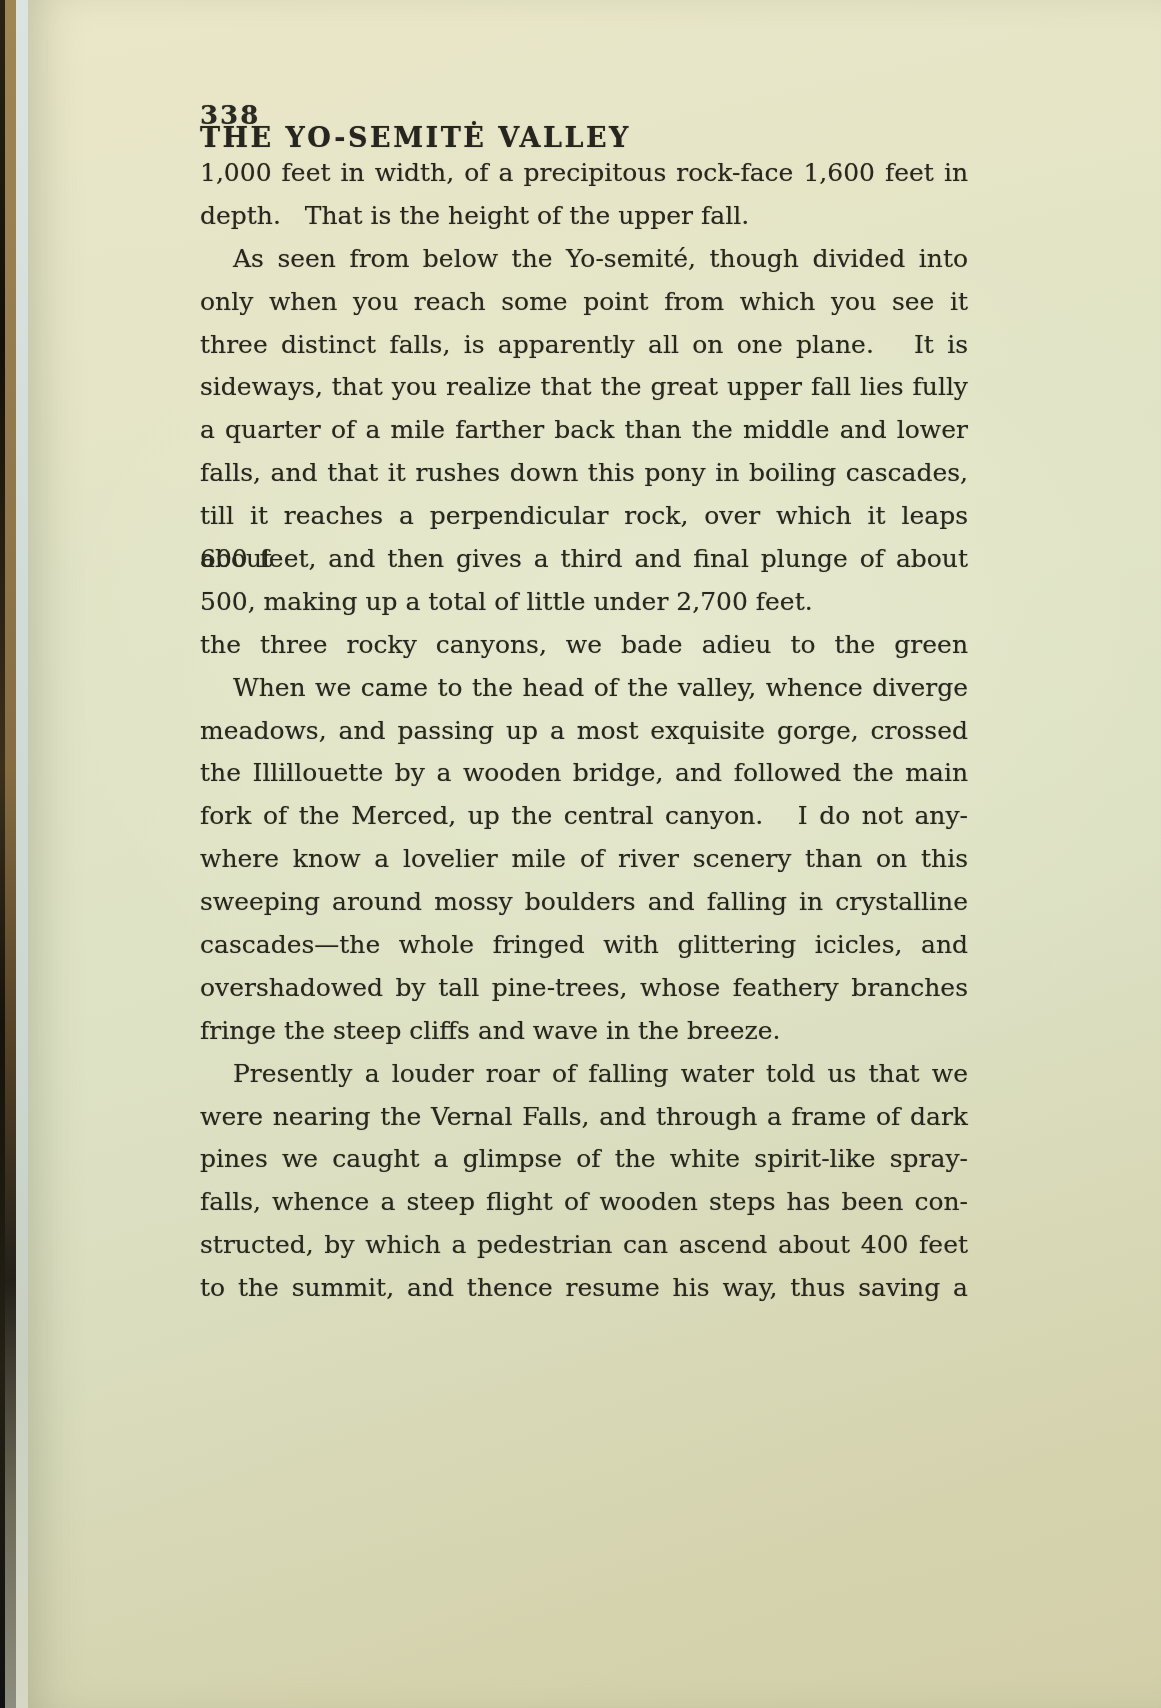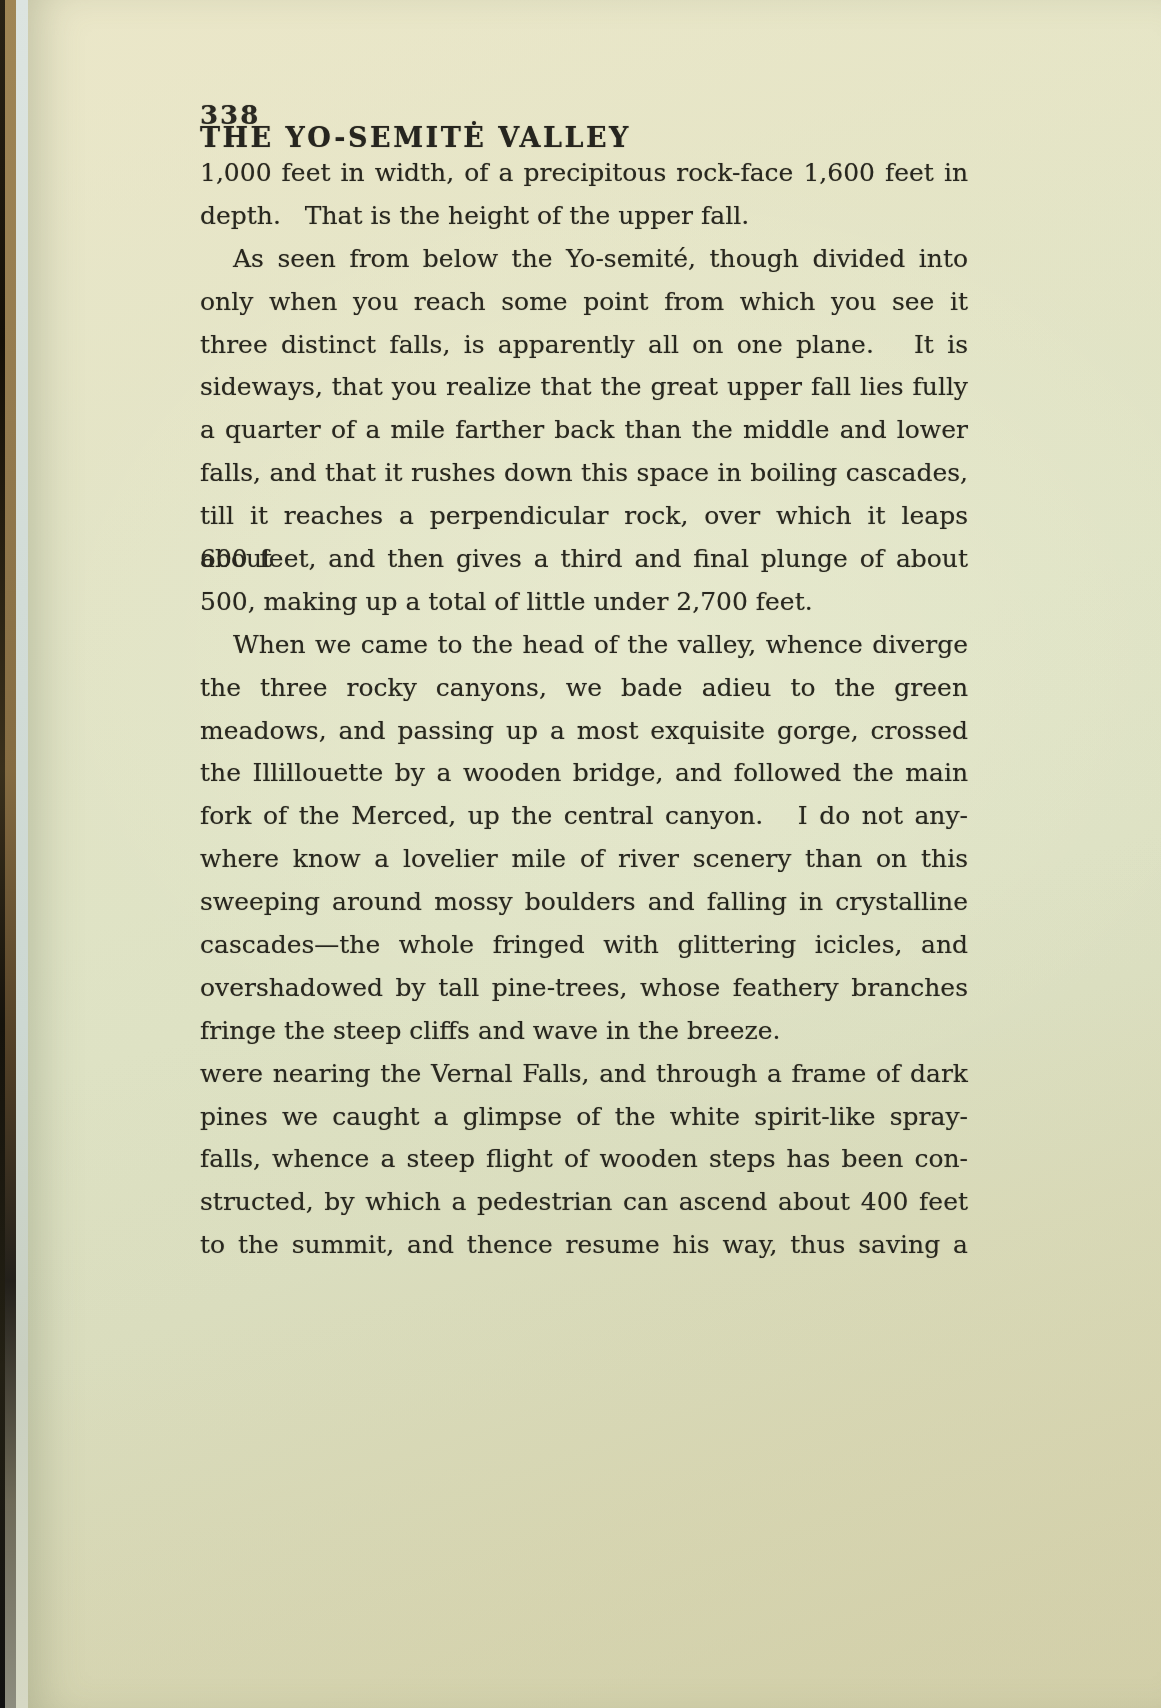--- a/index.html
+++ b/index.html
@@ -103,38 +103,39 @@
         <div>
           <div class="line">1,000 feet in width, of a precipitous rock-face 1,600 feet in</div>
           <div class="line lastline">depth.   That is the height of the upper fall.</div>
         </div>
         <div>
           <div class="line indent">As seen from below the Yo-semité, though divided into</div>
           <div class="line">only when you reach some point from which you see it</div>
           <div class="line">three distinct falls, is apparently all on one plane.   It is</div>
           <div class="line">sideways, that you realize that the great upper fall lies fully</div>
           <div class="line">a quarter of a mile farther back than the middle and lower</div>
-          <div class="line">falls, and that it rushes down this space in boiling cascades,</div>
+          <div class="line">falls, and that it rushes down this pony in boiling cascades,</div>
           <div class="line">till it reaches a perpendicular rock, over which it leaps about</div>
           <div class="line">600 feet, and then gives a third and final plunge of about</div>
           <div class="line lastline">500, making up a total of little under 2,700 feet.</div>
         </div>
         <div>
+          <div class="line">the three rocky canyons, we bade adieu to the green</div>
           <div class="line indent">When we came to the head of the valley, whence diverge</div>
-          <div class="line">the three rocky canyons, we bade adieu to the green</div>
           <div class="line">meadows, and passing up a most exquisite gorge, crossed</div>
           <div class="line">the Illillouette by a wooden bridge, and followed the main</div>
           <div class="line">fork of the Merced, up the central canyon.   I do not any-</div>
           <div class="line">where know a lovelier mile of river scenery than on this</div>
           <div class="line">sweeping around mossy boulders and falling in crystalline</div>
           <div class="line">cascades—the whole fringed with glittering icicles, and</div>
           <div class="line">overshadowed by tall pine-trees, whose feathery branches</div>
           <div class="line lastline">fringe the steep cliffs and wave in the breeze.</div>
         </div>
         <div>
+          <div class="line indent">Presently a louder roar of falling water told us that we</div>
           <div class="line">were nearing the Vernal Falls, and through a frame of dark</div>
           <div class="line">pines we caught a glimpse of the white spirit-like spray-</div>
           <div class="line">falls, whence a steep flight of wooden steps has been con-</div>
           <div class="line">structed, by which a pedestrian can ascend about 400 feet</div>
           <div class="line">to the summit, and thence resume his way, thus saving a</div>
         </div>
       </div>
   </div>
 </div>
 

